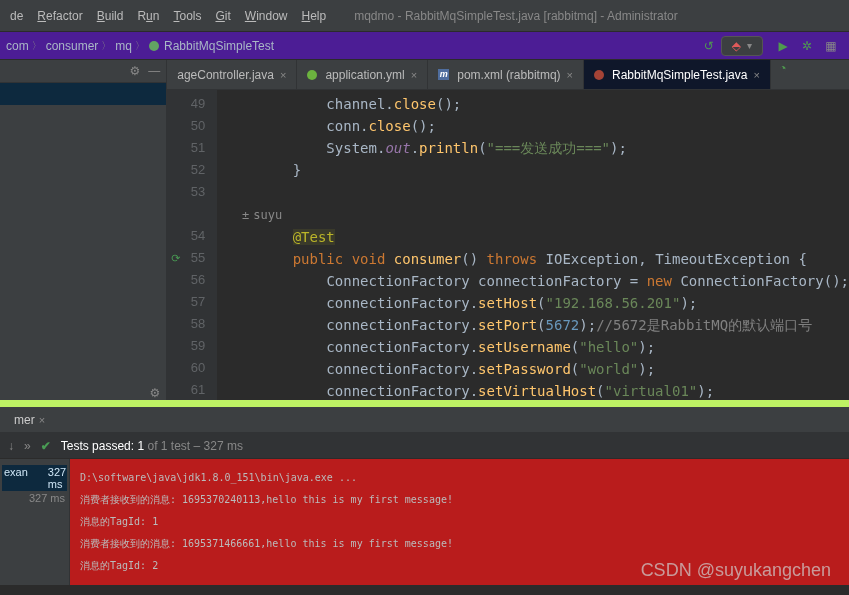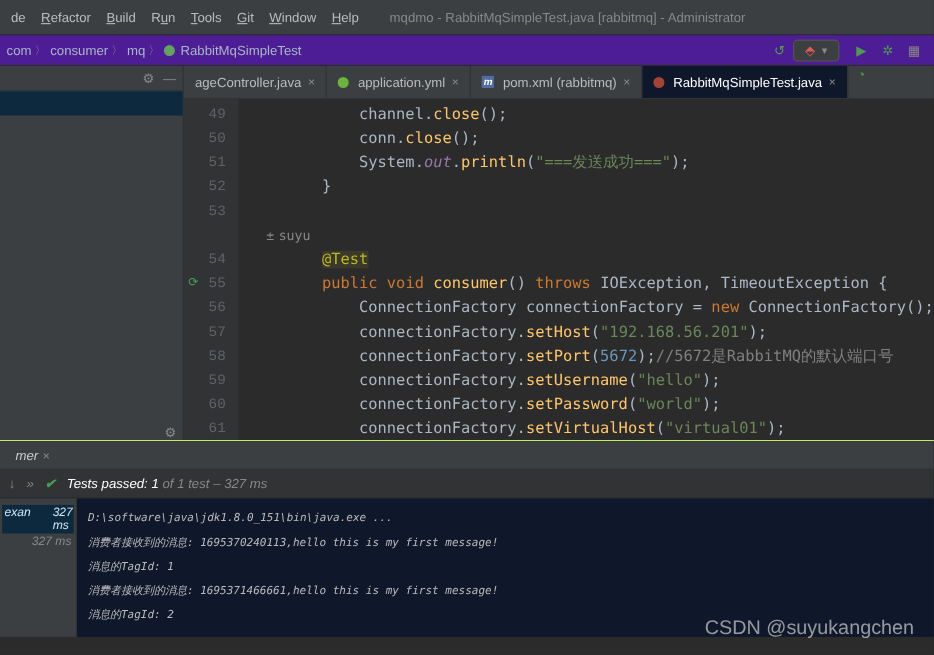--- a/index.html
+++ b/index.html
@@ -75,41 +75,41 @@
     display: flex; align-items: center; gap: 6px;
     padding: 0 10px; height: 100%;
     color: #bbb; border-right: 1px solid #313335;
     white-space: nowrap;
   }
   .tab.active { background: #0f172a; color: #fff; }
   .tab .close { color: #888; font-size: 11px; }
   .code-row { display: flex; flex: 1; overflow: hidden; }
   .gutter {
     width: 50px; background: #313335; text-align: right;
-    padding-right: 12px; color: #606366; font-family: Liberation Mono, monospace;
+    padding-right: 12px; color: #606366; font-family: Liberation Sans, sans-serif;
     font-size: 13px; line-height: 22px; padding-top: 3px; position: relative;
   }
   .gutter .mark { position:absolute; left:4px; color:#499c54; font-size:11px; }
   .code {
     flex: 1; font-family: Consolas, monospace; font-size: 14px;
     line-height: 22px; padding-top: 3px; padding-left: 8px;
     white-space: pre; color: #a9b7c6;
   }
   .kw { color: #cc7832; }
   .str { color: #6a8759; }
   .num { color: #6897bb; }
   .fld { color: #9876aa; font-style: italic; }
   .cm { color: #808080; }
   .ann { color: #bbb529; background: #3a3a2a; }
   .auth { color: #888; font-size: 12px; }
   .auth .ic { margin-right: 4px; }
   .meth { color: #ffc66d; }
   .cls { color: #a9b7c6; }
 
-  .test-panel { background: #0f172a; border-top: 1px solid #bef264; font-style: italic; }
+  .test-panel { background: #b91c1c; border-top: 7px solid #bef264; }
   .test-tabs { height: 26px; background: #3c3f41; display:flex; align-items:center; padding:0 6px; gap:6px; border-bottom:1px solid #313335;}
   .test-tab { padding: 2px 8px; color: #ccc; }
   .test-tab .close { color:#888; margin-left:4px; font-size:11px; }
   .test-row {
     height: 26px; background: #313335; display:flex; align-items:center;
     gap: 10px; padding: 0 8px; color:#bbb; border-bottom:1px solid #2b2b2b;
   }
   .ok { color: #499c54; font-weight: bold; }
   .passed { color: #fff; }
   .muted { color: #888; }

